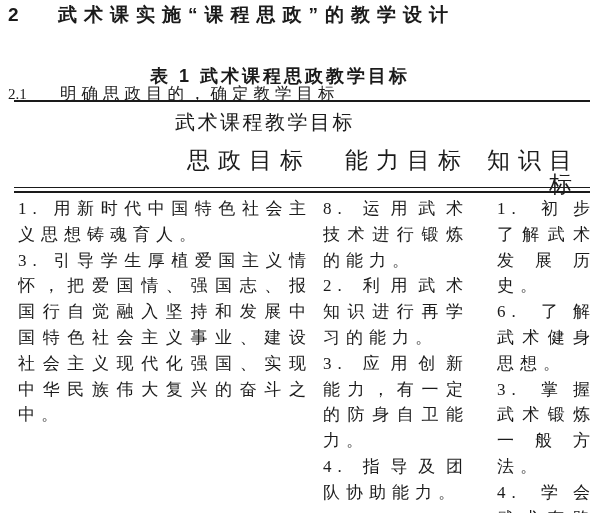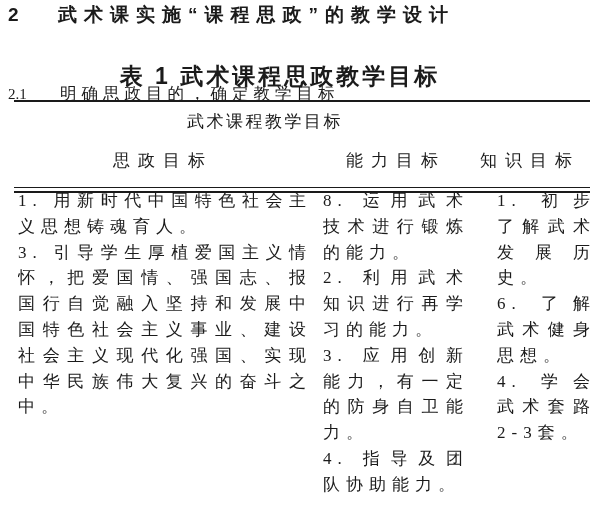--- a/index.html
+++ b/index.html
@@ -33,55 +33,55 @@
     font-size: 16.5px; line-height: 24px;
     letter-spacing: 5px; white-space: nowrap;
   }
   .h2 .num { width: 52px; letter-spacing: 0; flex: 0 0 auto; font-size: 15px; margin-top: 47px; }
 
   
   .caption {
     position: absolute; top: 63px; left: 0; width: 560px;
     text-align: center;
     font-family: "Liberation Sans", sans-serif;
-    font-weight: 700; font-size: 23px; line-height: 26px;
+    font-weight: 700; font-size: 18px; line-height: 26px;
     letter-spacing: 3px;
   }
 
   
   .rule-top {
     position: absolute; top: 100px; left: 14px; width: 576px;
     border-top: 2.5px solid #1a1a1a;
   }
   .rule-double {
     position: absolute; top: 187px; left: 14px; width: 576px; height: 2.5px;
     border-top: 1.5px solid #1a1a1a;
     border-bottom: 2px solid #1a1a1a;
   }
 
   
   .span-header {
     position: absolute; top: 110px; left: 0; width: 530px;
     text-align: center;
-    font-size: 17px; line-height: 24px; letter-spacing: 2.5px;
+    font-size: 20px; line-height: 24px; letter-spacing: 2.5px;
   }
 
   
   .col-header {
     position: absolute; top: 149px;
-    text-align: center;
-    font-size: 17px; line-height: 24px; letter-spacing: 8px;
+    text-align: right;
+    font-size: 23px; line-height: 24px; letter-spacing: 8px;
   }
   .col-header.c1 { left: 15px;  width: 296px; }
   .col-header.c2 { left: 323px; width: 146px; }
   .col-header.c3 { left: 480px; width: 100px; }
 
   
   .body-col {
-    position: absolute; top: 188px; bottom: 0;
+    position: absolute; top: 196px; bottom: 0;
     font-size: 17px; line-height: 25.8px;
     letter-spacing: 6px;
     overflow: hidden;
   }
   .body-col.c1 { left: 18px;  width: 294px; }
   .body-col.c2 { left: 323px; width: 146px; }
   .body-col.c3 { left: 497px; width: 99px; }
   .body-col p {
     margin: 0;
     text-align: justify;
@@ -122,16 +122,17 @@
     </div>
   <div class="body-col c2">
       <p>8. 运用武术技术进行锻炼的能力。</p>
       <p>2. 利用武术知识进行再学习的能力。</p>
       <p>3. 应用创新能力，有一定的防身自卫能力。</p>
       <p>4. 指导及团队协助能力。</p>
     </div>
   <div class="body-col c3">
       <p>1. 初步了解武术发展历史。</p>
       <p>6. 了解武术健身思想。</p>
+      <p>3. 掌握武术锻炼一般方法。</p>
       <p>4. 学会武术套路2-3套。</p>
     </div>
 
 </div>
 
 </body></html>

